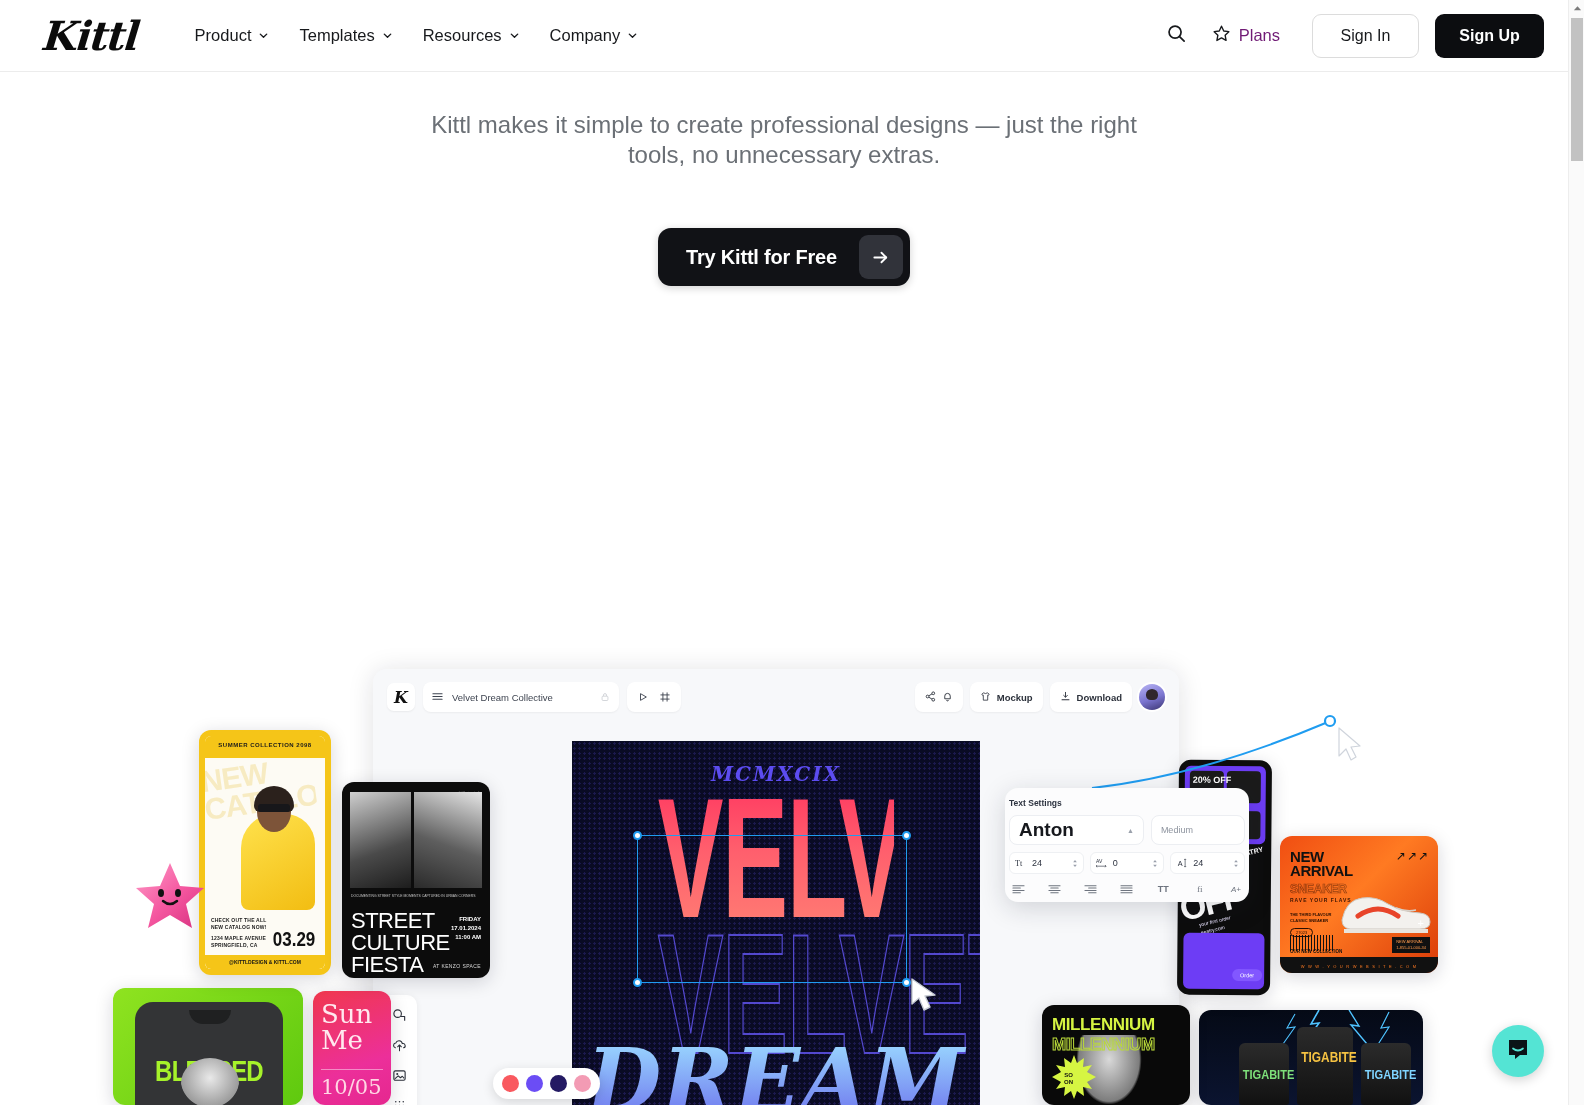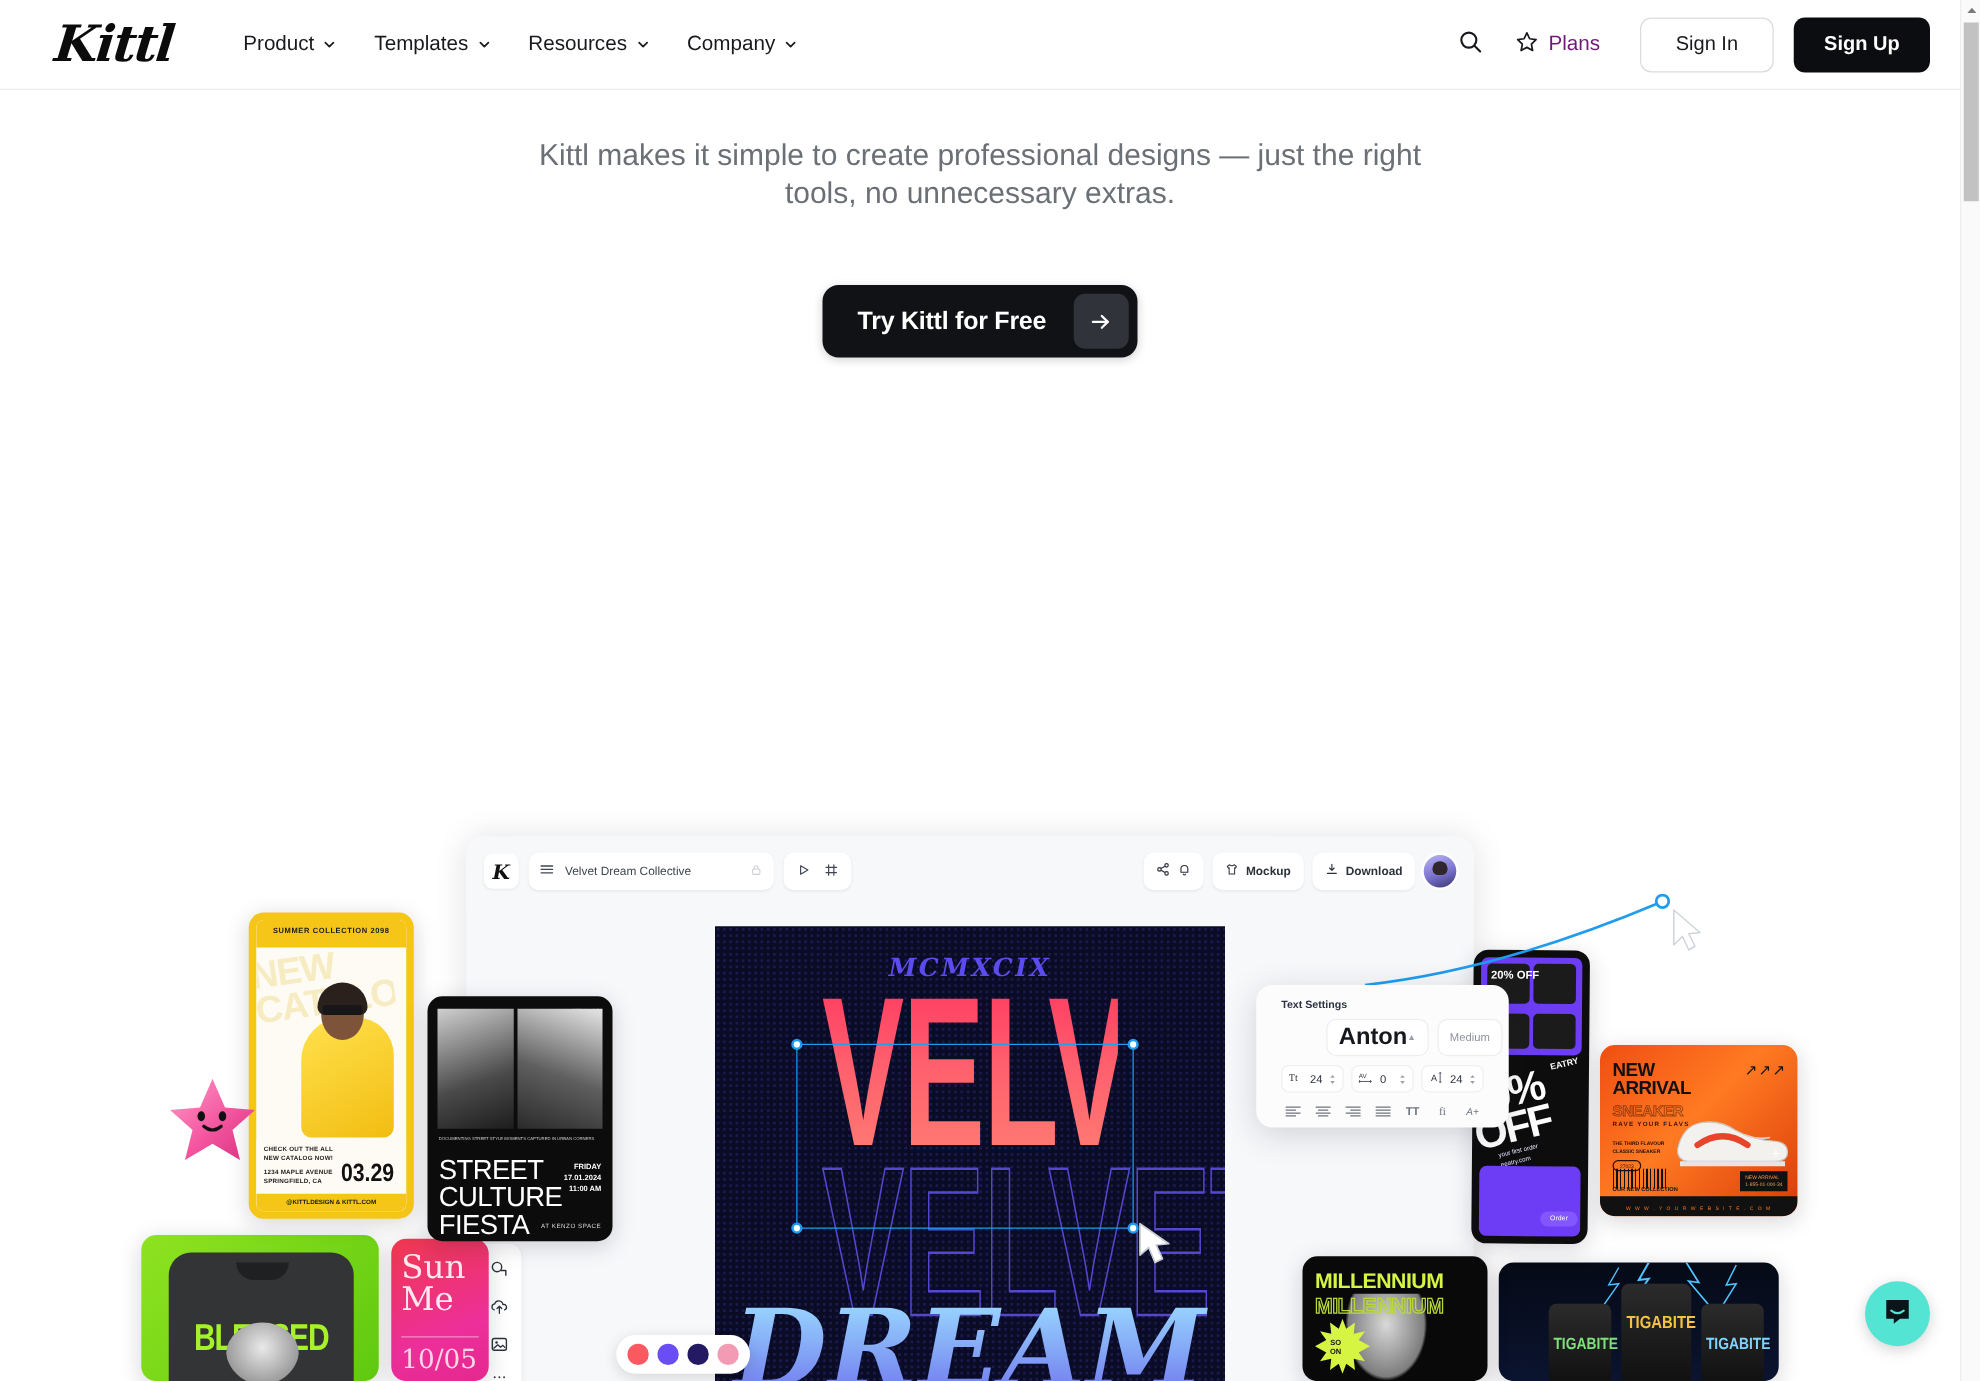--- a/index.html
+++ b/index.html
@@ -233,32 +233,32 @@
 
   .swatches {
     position:absolute; left: 120px; top: 343px; z-index: 16;
     background:#fff; border-radius: 20px; padding: 7px 9px;
     display:flex; gap: 7px; box-shadow: 0 3px 12px rgba(0,0,0,.14);
   }
   .sw { width: 17px; height: 17px; border-radius:50%; }
 
   
   .text-panel {
-    position: absolute; left: 1005px; top: 133px; width: 202px; height: 114px;
+    position: absolute; left: 1005px; top: 133px; width: 244px; height: 114px;
     background: #fcfcfd; border-radius: 13px;
     box-shadow: 0 6px 26px rgba(25,30,50,.17);
-    z-index: 30; padding: 10px 20px;
+    z-index: 30; padding: 10px 4px;
   }
   .tp-title { font-size: 8.5px; font-weight: 700; color:#2d3340; margin-bottom: 7px; }
   .tp-row1 { display:flex; gap: 7px; }
   .tp-font {
     flex: 1.55; height: 30px; border-radius: 8px; background:#fff; border:1px solid #eceef2;
     display:flex; align-items:center; padding: 0 9px;
     font-family:"Liberation Sans Narrow","Liberation Sans",sans-serif;
-    font-weight: 700; font-size: 19px; color:#16181d;margin-left:36px;
+    font-weight: 700; font-size: 19px; color:#16181d;
   }
   .tp-font .caret { margin-left:auto; font-size: 7px; color:#9aa0ab; }
   .tp-weight {
     flex: 1; height: 30px; border-radius: 8px; background:#fff; border:1px solid #eceef2;
     display:flex; align-items:center; padding: 0 9px;
     font-size: 9px; color:#8d939e;
   }
   .tp-row2 { display:flex; gap: 6px; margin-top: 7px; }
   .tp-num {
     flex:1; height: 22px; border-radius: 6px; background:#fff; border:1px solid #eef0f3;
@@ -297,21 +297,21 @@
              font-weight:800; font-size: 20px; color:#111; transform: scaleX(.85); }
   .cs-bar { position:absolute; left:0; right:0; bottom:0; height: 14px; background:#f5c518;
             display:flex; align-items:center; justify-content:center; font-size:5px; font-weight:700; color:#161616;}
 
   
   .star {
     position:absolute; left: 133px; top: 205px; width: 74px; height: 72px; z-index: 18;
   }
 
   
-  .card-street { left: 342px; top: 142px; width: 148px; height: 196px; background: #0c0c0c; z-index: 16; }
+  .card-street { left: 342px; top: 127px; width: 148px; height: 196px; background: #0c0c0c; z-index: 16; }
   .st-photos { position:absolute; left: 8px; top: 10px; right: 8px; height: 96px; display:flex; gap: 3px; }
   .st-p1 { width: 46%; background: linear-gradient(160deg,#cfcfcf,#4a4a4a 60%,#1d1d1d); }
   .st-p2 { flex:1; background: linear-gradient(200deg,#e6e6e6,#5e5e5e 55%,#2a2a2a); }
   .st-cap { position:absolute; left: 9px; top: 112px; font-size: 3.4px; color:#c7c7c7; line-height:1.5; }
   .st-title { position:absolute; left: 9px; top: 128px; font-size: 22px; font-weight: 400;
               color:#fff; line-height: 1.0; letter-spacing:-0.5px; font-family:"Liberation Sans",sans-serif;}
   .st-when { position:absolute; right: 9px; top: 133px; text-align:right; font-size: 6px; color:#fff; line-height:1.5; font-weight:600;}
   .st-venue { position:absolute; right: 9px; bottom: 9px; font-size: 5px; color:#d9d9d9; letter-spacing:.4px; }
   .st-brand { position:absolute; right: 9px; top: 9px; font-size: 3px; color:#aaa; }
 

